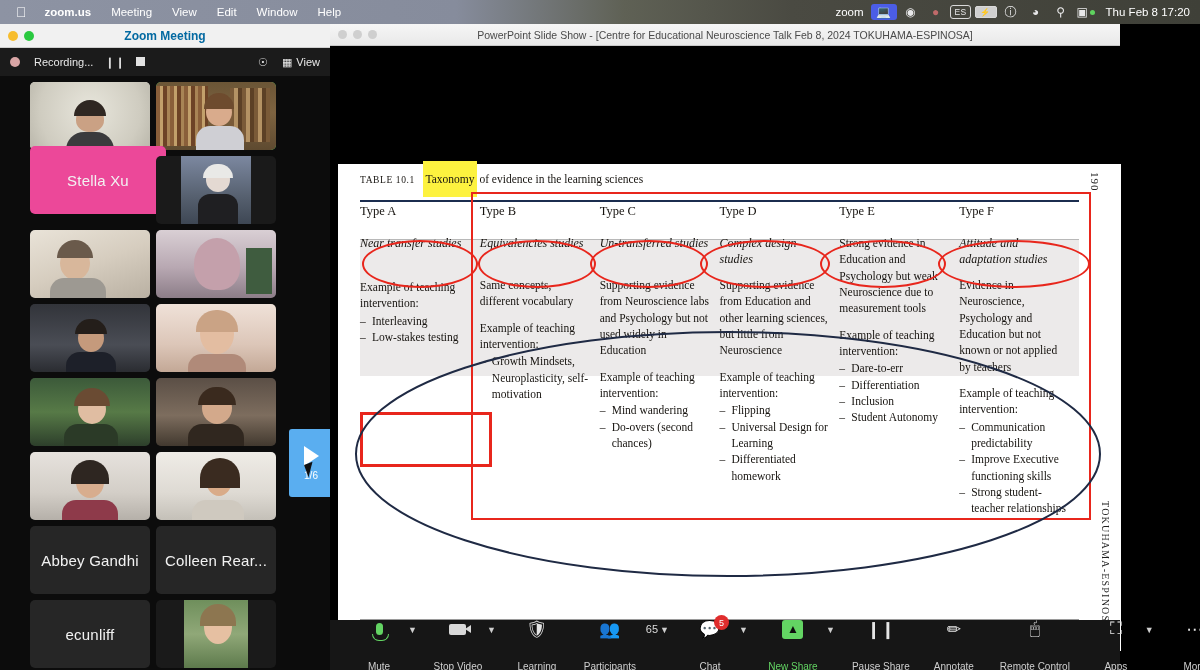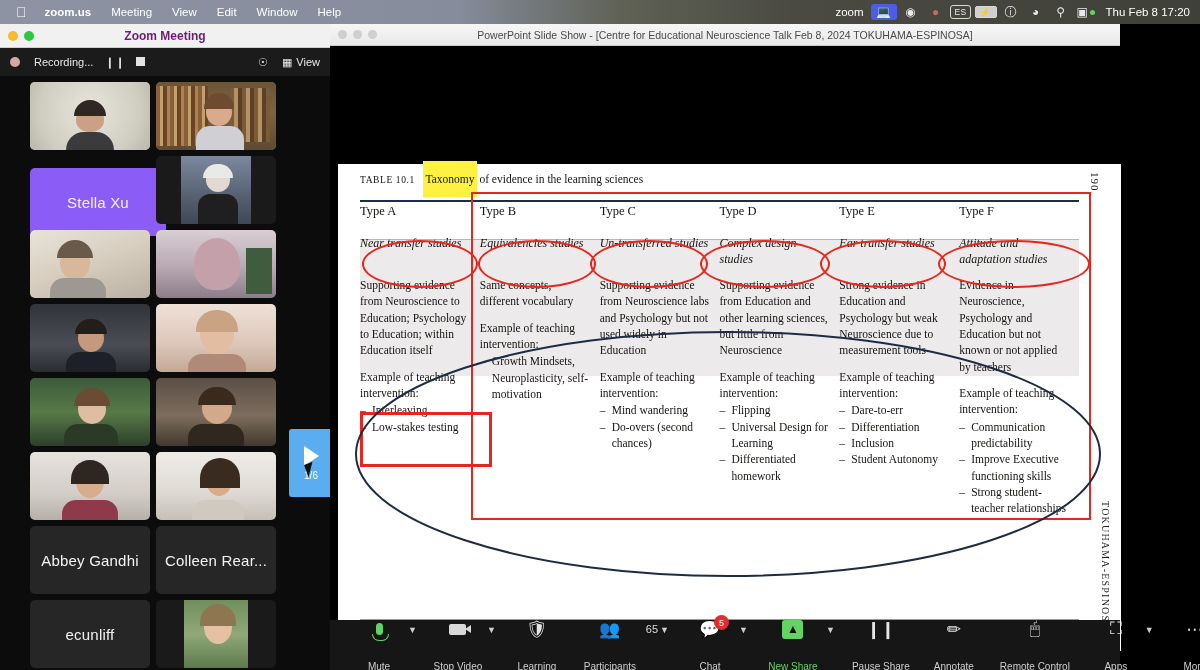--- a/index.html
+++ b/index.html
@@ -30,21 +30,21 @@
   .green-dot { width:5px; height:5px; background:#5fd35f; border-radius:50%; display:inline-block; margin-left:2px;}
 
   
   .zoomwin { position:absolute; left:0; top:24px; width:330px; height:646px; background:#111; }
   .zoom-titlebar {
     position:relative; height:24px; background:#f1f1f1;
     display:flex; align-items:center; border-bottom:1px solid #cfcfcf;
   }
   .traffic { display:flex; gap:6px; padding-left:8px; }
   .tl { width:10px; height:10px; border-radius:50%; } .tl.y { background:#f7bd2e; } .tl.g { background:#2ac940; }
-  .zoom-title { position:absolute; left:0; right:0; text-align:center; font-size:12px; font-weight:bold; color:#701a75; }
+  .zoom-title { position:absolute; left:0; right:0; text-align:center; font-size:12px; font-weight:bold; color:#0369a1; }
   .zoom-ctrlbar { height:28px; background:#1b1b1b; display:flex; align-items:center; padding:0 10px; color:#e8e8e8; font-size:11px; }
   .rec-dot { width:10px; height:10px; border-radius:50%; background:#d9a6a6; margin-right:6px; }
   .rec-label { margin-right:12px;padding-left:8px; }
   .pp-ico { margin-right:10px; font-size:11px; color:#ddd; letter-spacing:1px;}
   .stop-sq { width:9px; height:9px; background:#e2e2e2; display:inline-block; }
   .ctrl-right { margin-left:auto; display:flex; align-items:center; gap:14px; }
   .view-btn { display:flex; align-items:center; gap:4px; font-size:11px; }
 
   .grid { position:relative; height:594px; background:#0c0c0c; padding:6px 8px; }
   .tile { position:absolute; border-radius:5px; overflow:hidden; background:#1f1f1f;
@@ -194,21 +194,21 @@
       </div>
       <div class="tile speaking" style="left:156px; top:6px; width:120px; height:68px;">
         <div class="vid" style="background:linear-gradient(180deg,#6b5536 0%,#7d6340 45%,#5e4a30 100%);"></div>
         <div style="position:absolute;left:0;top:4px;width:52px;height:60px;background:repeating-linear-gradient(90deg,#8a5f3a 0 4px,#c2a06b 4px 7px,#6d4326 7px 11px,#a88455 11px 14px);"></div>
         <div style="position:absolute;right:6px;top:6px;width:40px;height:54px;background:repeating-linear-gradient(90deg,#7a5a38 0 4px,#b49264 4px 8px,#5c4026 8px 12px);"></div>
         <div style="position:absolute;left:50px;top:16px;width:26px;height:28px;border-radius:50%;background:#d9ab8c;"></div>
         <div style="position:absolute;left:48px;top:11px;width:30px;height:16px;border-radius:15px 15px 0 0;background:#6e4b2e;"></div>
         <div style="position:absolute;left:40px;top:44px;width:48px;height:24px;border-radius:14px 14px 0 0;background:#cfcfd4;"></div>
       </div>
 
-      <div class="tile" style="left:30px; top:92px; width:136px; height:68px; background:#8b5cf6;">
+      <div class="tile" style="left:30px; top:70px; width:136px; height:68px; background:#ec4899;">
         <span class="nm">Stella Xu</span>
       </div>
       <div class="tile" style="left:156px; top:80px; width:120px; height:68px; background:#1a1a1a;">
         <div class="vid" style="left:25px;right:25px;background:linear-gradient(180deg,#7c88a0 0%,#56606f 60%,#3e4754 100%);"></div>
         <div style="position:absolute;left:50px;top:12px;width:24px;height:24px;border-radius:50%;background:#e4d9d2;"></div>
         <div style="position:absolute;left:47px;top:8px;width:30px;height:14px;border-radius:14px 14px 0 0;background:#e9e9e7;"></div>
         <div style="position:absolute;left:42px;top:38px;width:40px;height:30px;border-radius:12px 12px 0 0;background:#1f1f22;"></div>
       </div>
 
       <div class="tile" style="left:30px; top:154px; width:120px; height:68px;">
@@ -310,21 +310,20 @@
         <div class="rule-top"></div>
         <div class="rule-mid"></div>
         <div class="band"></div>
         <div class="rule-bot"></div>
 
         <div class="cols">
 
           <div class="col">
             <div class="type">Type A</div>
             <div class="stud">Near transfer studies</div>
-            <div class="desc">Supporting evidence from Neuroscience to Education; Psychology to Education; within Education itself</div>
             <div class="ex">Example of teaching intervention:</div>
             <ul>
               <li>Interleaving</li>
               <li>Low-stakes testing</li>
             </ul>
           </div>
 
           <div class="col">
             <div class="type">Type B</div>
             <div class="stud">Equivalencies studies</div>
@@ -353,21 +352,20 @@
             <div class="ex">Example of teaching intervention:</div>
             <ul>
               <li>Flipping</li>
               <li>Universal Design for Learning</li>
               <li>Differentiated homework</li>
             </ul>
           </div>
 
           <div class="col">
             <div class="type">Type E</div>
-            <div class="stud">Far transfer studies</div>
             <div class="desc">Strong evidence in Education and Psychology but weak Neuroscience due to measurement tools</div>
             <div class="ex">Example of teaching intervention:</div>
             <ul>
               <li>Dare-to-err</li>
               <li>Differentiation</li>
               <li>Inclusion</li>
               <li>Student Autonomy</li>
             </ul>
           </div>
 

